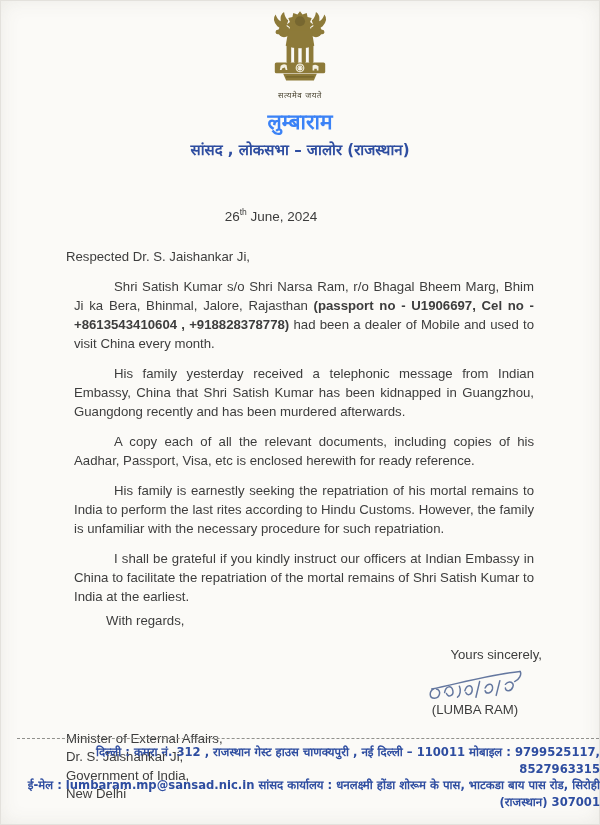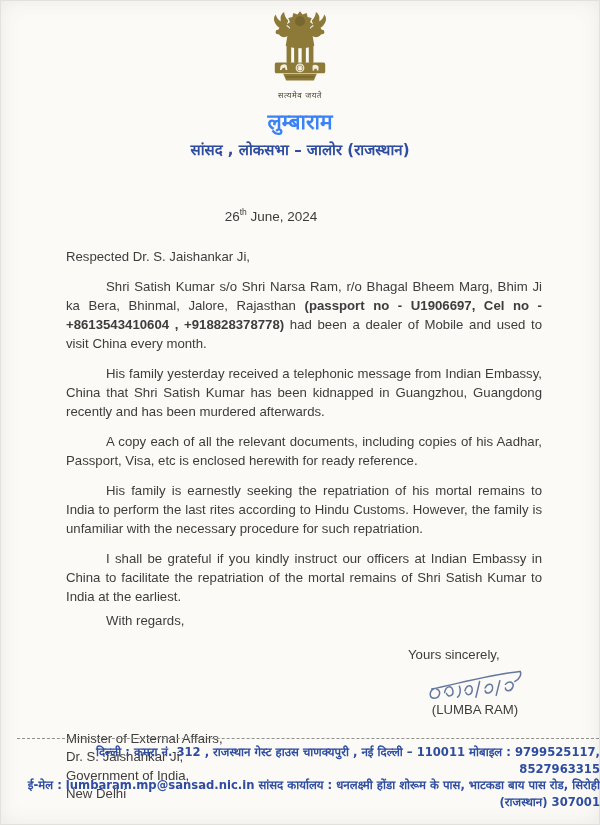--- a/index.html
+++ b/index.html
@@ -60,41 +60,41 @@
   .body-text {
     margin: 0 58px 0 66px;
     font-size: 13.2px;
     line-height: 19px;
     text-align: justify;
   }
   .salutation {
     margin: 23px 0 0;
   }
   .para {
-    margin: 11px 0 0;
+    margin: 11px 8px 0;
     text-indent: 40px;
   }
   .closing {
     margin: 5px 0 0;
     text-indent: 40px;
   }
   
   .signoff-wrap {
     margin: 17px 58px 0 0;
     display: flex;
     flex-direction: column;
     align-items: flex-end;
   }
   .signoff-col {
     width: 134px;
     font-size: 13.2px;
     text-align: center;
   }
   .signoff-line {
-    text-align: left;
+    text-align: right;
   }
   .signature {
     margin-top: 3px;
     line-height: 0;
   }
   .signatory {
     margin-top: 2px;
   }
   
   .addressee {

